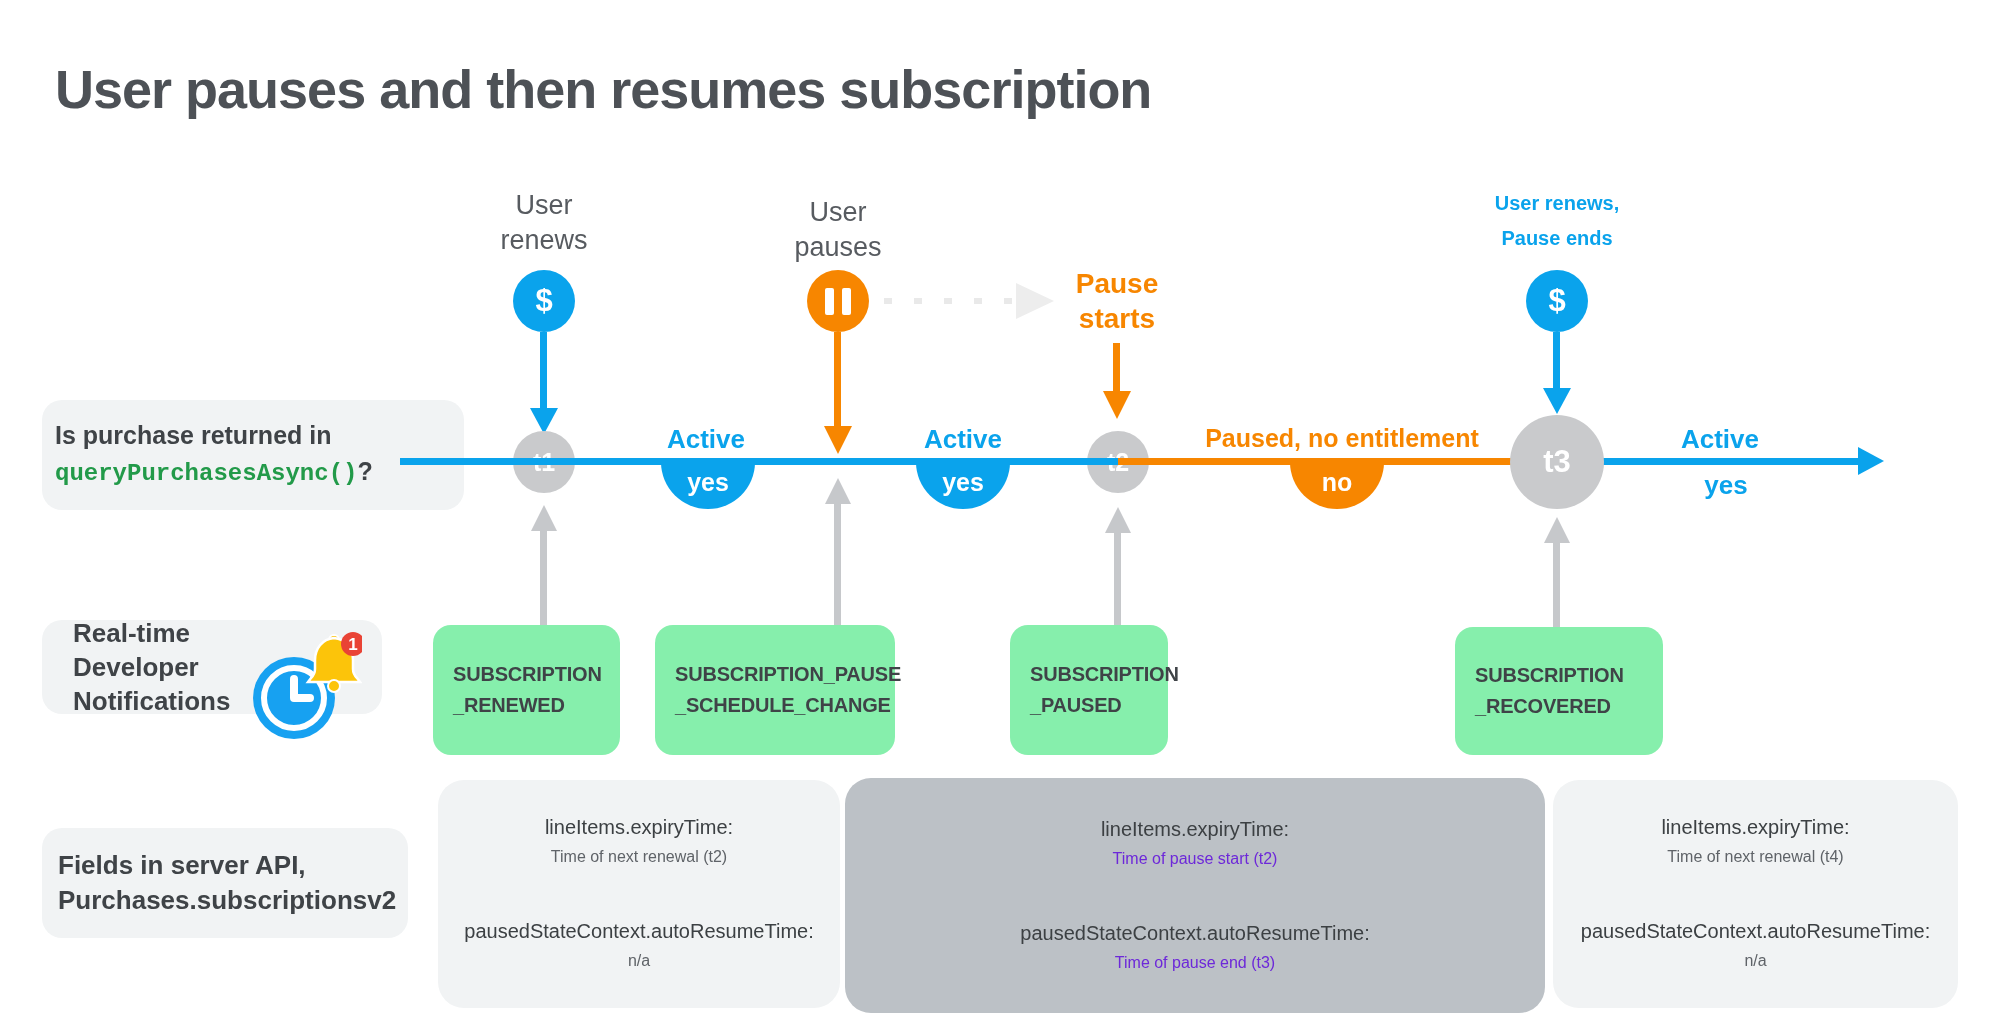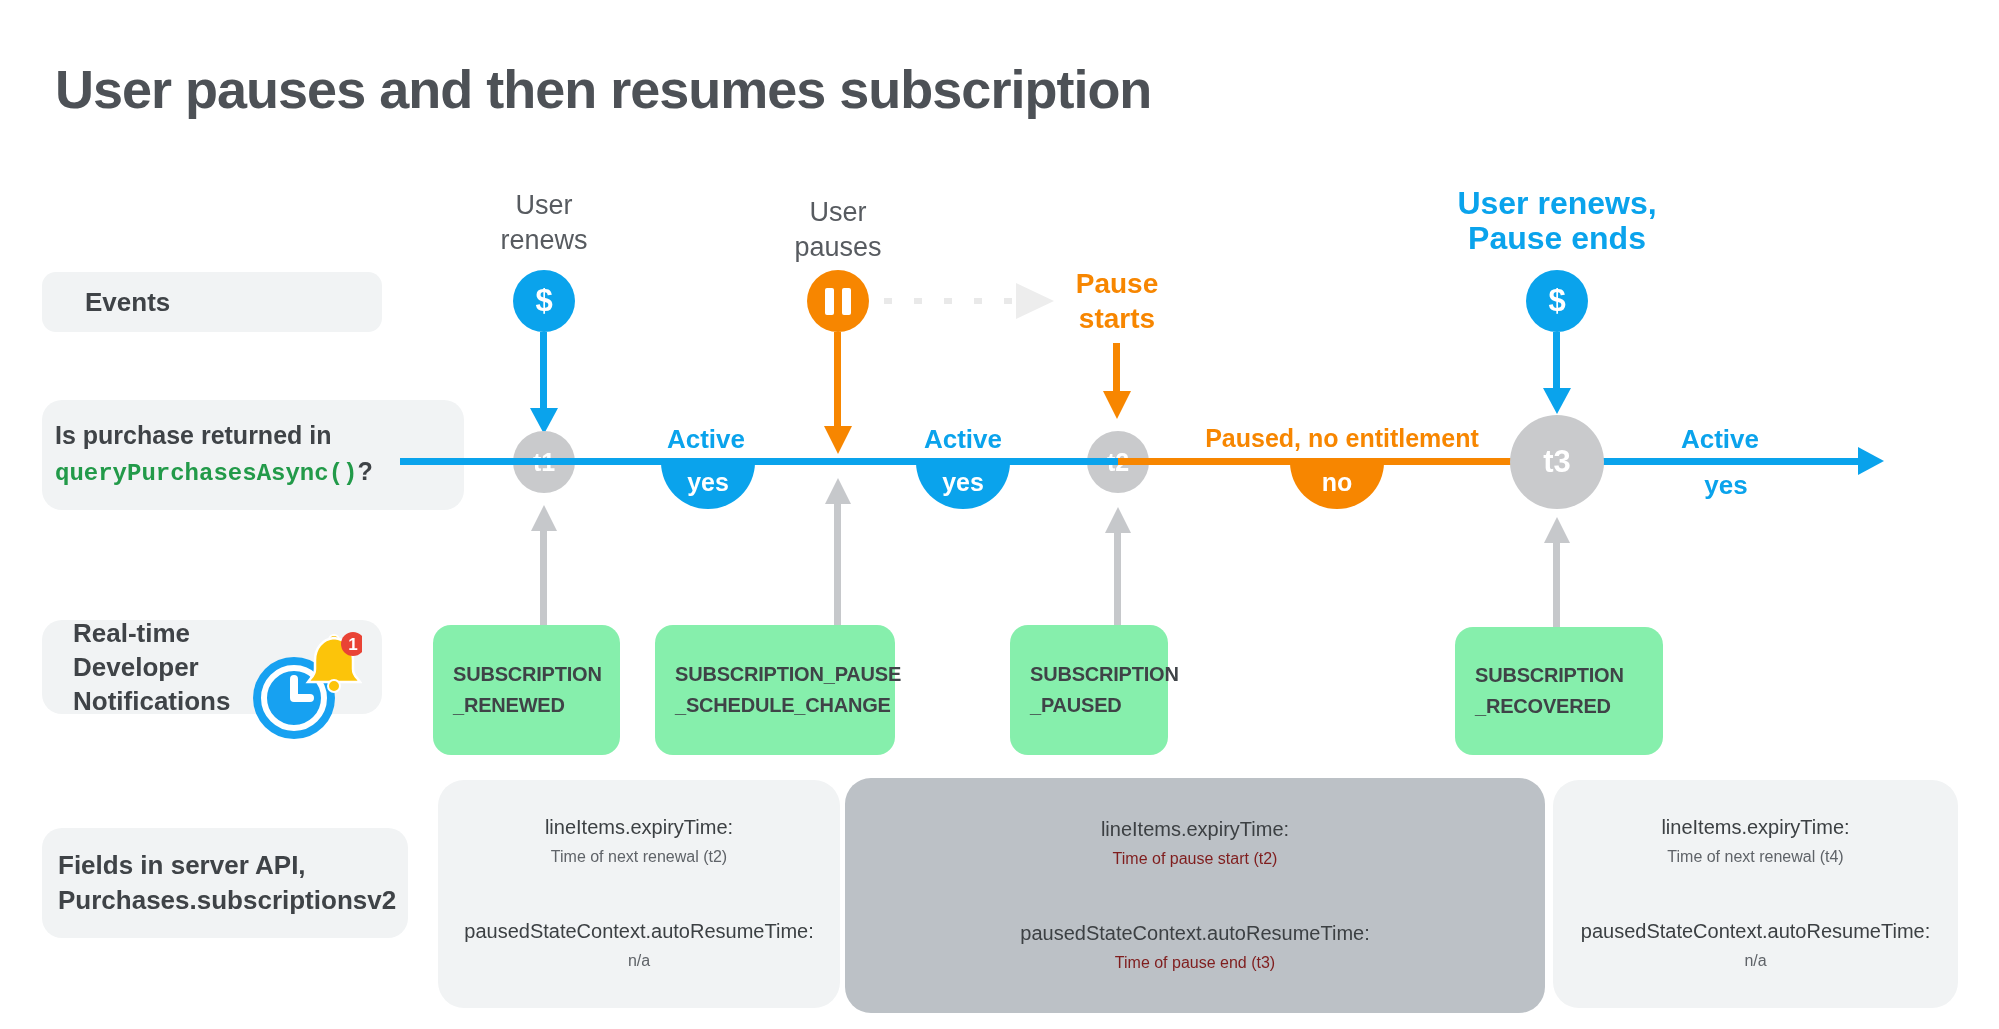--- a/index.html
+++ b/index.html
@@ -33,21 +33,21 @@
   .thead-right{top:447px;width:0;height:0;border-top:14px solid transparent;
     border-bottom:14px solid transparent;border-left:26px solid #0aa3ec;z-index:3;}
   .tnode{background:#c9cacc;border-radius:50%;color:#ffffff;font-weight:bold;
     display:flex;align-items:center;justify-content:center;}
   .tnode.small{width:62px;height:62px;top:431px;font-size:25px;z-index:2;}
   .tnode.big{left:1510px;top:415px;width:94px;height:94px;font-size:31px;z-index:4;}
 
   
   .evtext{transform:translateX(-50%);text-align:center;font-size:27px;line-height:35px;color:#575b60;}
   .evtext.bold-orange{font-weight:bold;color:#f78600;font-size:28px;}
-  .evtext.bold-blue{font-weight:bold;color:#0aa3ec;font-size:32px;}
+  .evtext.bold-blue{font-weight:bold;color:#0aa3ec;font-size:20px;}
   .evcircle{width:62px;height:62px;border-radius:50%;top:270px;display:flex;align-items:center;
     justify-content:center;color:#ffffff;font-size:31px;font-weight:bold;z-index:2;}
   .evcircle.blue{background:#0aa3ec;}
   .evcircle.orange{background:#f78600;}
   .pausebars{display:flex;gap:8px;}
   .pausebars span{display:block;width:9px;height:27px;background:#ffffff;border-radius:2px;}
 
   .shaft{width:7px;}
   .shaft.blue{background:#0aa3ec;}
   .shaft.orange{background:#f78600;}
@@ -75,30 +75,29 @@
     justify-content:center;padding-left:20px;box-sizing:border-box;color:#3f4347;
     font-size:20px;font-weight:bold;line-height:31px;letter-spacing:-0.2px;}
 
   
   .fbox{border-radius:26px;top:780px;height:228px;display:flex;flex-direction:column;
     justify-content:center;gap:46px;text-align:center;}
   .fbox.light{background:#f1f3f4;}
   .fbox.dark{background:#bcc1c6;top:778px;height:235px;}
   .fbox .fname{font-size:20px;font-weight:normal;color:#3c4043;line-height:29px;}
   .fbox .fval{font-size:16px;color:#5f6368;line-height:29px;}
-  .fbox.dark .fval{color:#7f1d1d;}
+  .fbox.dark .fval{color:#6d28d9;}
 </style>
 </head>
 <body>
 
 <div class="canvas">
 
   <div class="abs title">User pauses and then resumes subscription</div>
 
-  <div class="abs lbox lbox-events">Events</div>
 
   <div class="abs lbox lbox-query">
     <div class="q1">Is purchase returned in</div>
     <div class="q2"><span class="code">queryPurchasesAsync()</span><span class="qmark">?</span></div>
   </div>
 
   <div class="abs lbox lbox-rtdn">
     <div>
       <div>Real-time</div>
       <div>Developer</div>

